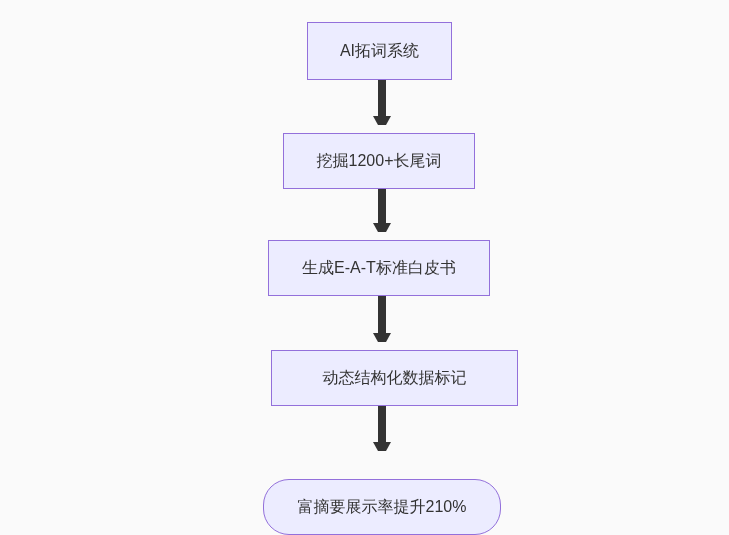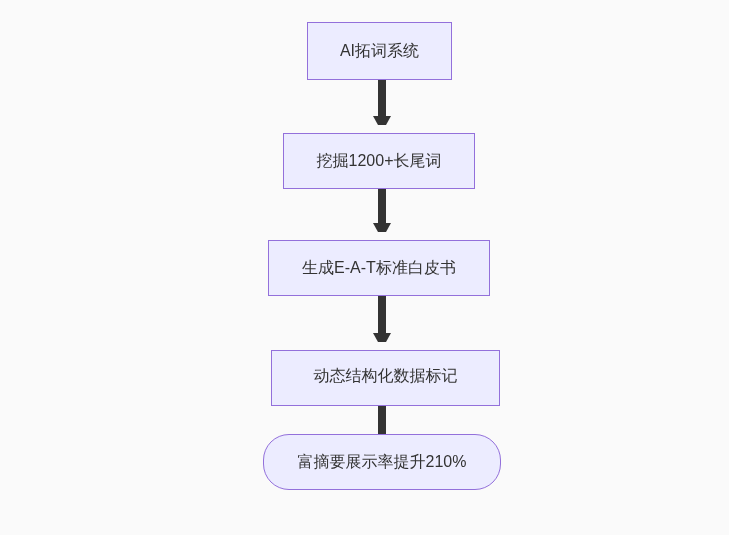--- a/index.html
+++ b/index.html
@@ -31,22 +31,22 @@
     display: flex;
     align-items: center;
     justify-content: center;
     text-align: center;
     line-height: 1.2;
     white-space: nowrap;
   }
   .n1 { left: 299px; top: 14px;  width: 145px; height: 58px; }
   .n2 { left: 275px; top: 125px; width: 192px; height: 56px; }
   .n3 { left: 260px; top: 232px; width: 222px; height: 56px; }
-  .n4 { left: 263px; top: 342px; width: 229px; height: 56px; font-family: Liberation Mono, monospace; }
-  .n5 { left: 255px; top: 426px; width: 238px; height: 56px; border-radius: 26px; }
+  .n4 { left: 263px; top: 342px; width: 247px; height: 56px; }
+  .n5 { left: 255px; top: 471px; width: 238px; height: 56px; border-radius: 26px; }
 
   .arrow {
     position: absolute;
     left: 370px;
     width: 2px;
     background: var(--arrow-color);
   }
   .a1 { top: 72px;  height: 44px; }
   .a2 { top: 181px; height: 42px; }
   .a3 { top: 288px; height: 45px; }

